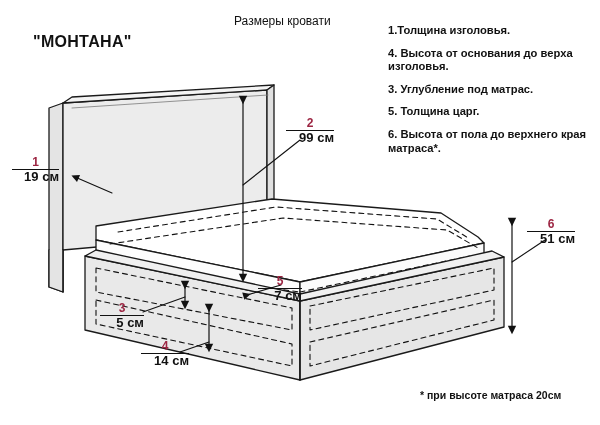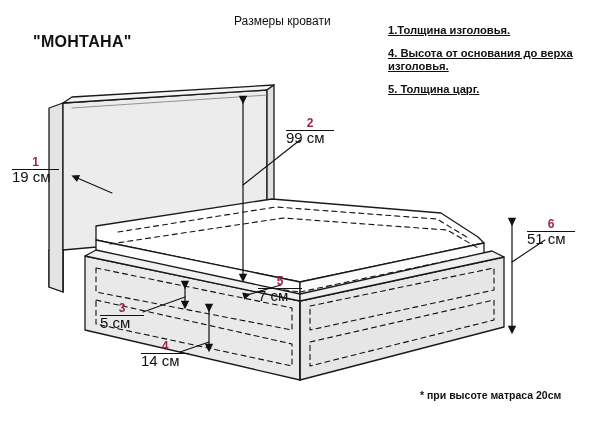--- a/index.html
+++ b/index.html
@@ -21,39 +21,39 @@
   #page-title{
     left:234px; top:14px;
     font-size:12px; font-weight:400;
   }
 
   #legend{
     position:absolute; left:388px; top:24px; width:205px;
   }
   .legend-item{
     font-size:11.2px; line-height:13.6px; color:#111;
-    margin-bottom:9px; font-weight:600;text-decoration:underline;
+    margin-bottom:9px; font-weight:600;
   }
   #footnote{
     left:420px; top:389px;
     font-size:10.5px; font-weight:600;text-align:right;
   }
 
   
   .callout{position:absolute;}
   .callout .idx{
     font-size:12px; font-weight:700; color:#9c2542;
     line-height:11px; text-align:center; margin-bottom:1px;
   }
   .callout .rule{
     height:0; border-top:1.4px solid #111;
   }
   .callout .val{
-    font-size:15px; font-weight:400; color:#111;
-    line-height:12px; padding-top:1px; text-align:left;
+    font-size:13px; font-weight:700; color:#111;
+    line-height:12px; padding-top:1px; text-align:right;
     white-space:nowrap;
   }
 
   svg{position:absolute;left:0;top:0;}
 </style>
 </head>
 <body>
 
 <div id="stage">
 
@@ -124,21 +124,23 @@
     </g>
   </svg>
 
   <div class="txt" id="model-name">"МОНТАНА"</div>
 
   <div class="txt" id="page-title">Размеры кровати</div>
 
   <div id="legend">
     <div class="legend-item">1.Толщина изголовья.</div>
     <div class="legend-item">4. Высота от основания до верха изголовья.</div>
+    <div class="legend-item">3. Углубление под матрас.</div>
     <div class="legend-item">5. Толщина царг.</div>
+    <div class="legend-item">6. Высота от пола до верхнего края матраса*.</div>
   </div>
 
   <div class="callout" style="left:12px; top:157px; width:47px;">
     <div class="idx">1</div>
     <div class="rule"></div>
     <div class="val">19 см</div>
   </div>
 
   <div class="callout" style="left:286px; top:118px; width:48px;">
     <div class="idx">2</div>

